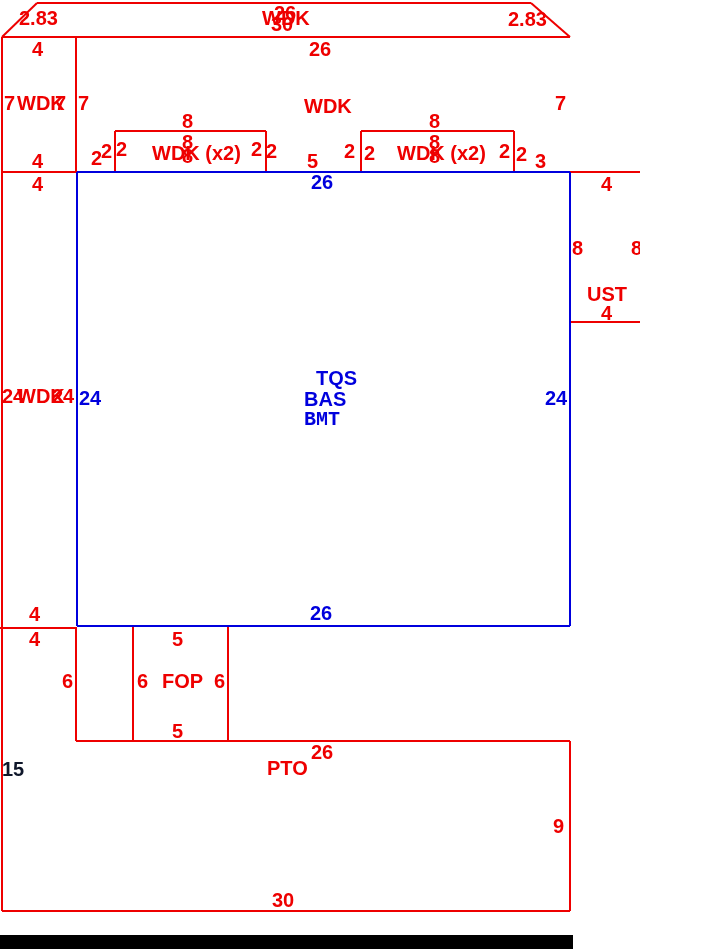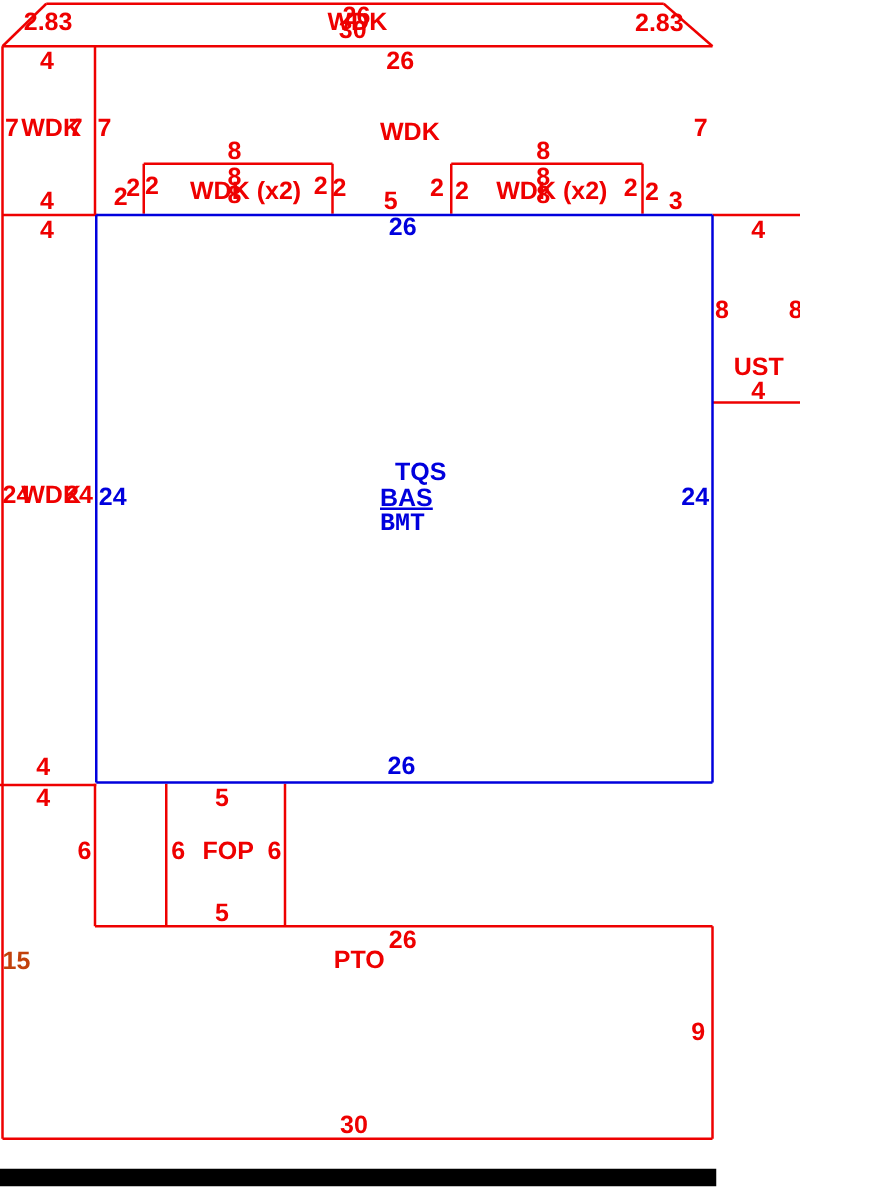--- a/index.html
+++ b/index.html
@@ -88,23 +88,23 @@
     <div class="lbl" style="left: 29px; top: 604px; color: rgb(238, 0, 0);">4</div>
     <div class="lbl" style="left: 29px; top: 629px; color: rgb(238, 0, 0);">4</div>
     <div class="lbl" style="left: 172px; top: 629px; color: rgb(238, 0, 0);">5</div>
     <div class="lbl" style="left: 62px; top: 671px; color: rgb(238, 0, 0);">6</div>
     <div class="lbl" style="left: 137px; top: 671px; color: rgb(238, 0, 0);">6</div>
     <div class="lbl" style="left: 162px; top: 671px; color: rgb(238, 0, 0);">FOP</div>
     <div class="lbl" style="left: 214px; top: 671px; color: rgb(238, 0, 0);">6</div>
     <div class="lbl" style="left: 172px; top: 721px; color: rgb(238, 0, 0);">5</div>
     <div class="lbl" style="left: 311px; top: 742px; color: rgb(238, 0, 0);">26</div>
     <div class="lbl" style="left: 267px; top: 758px; color: rgb(238, 0, 0);">PTO</div>
-    <div class="lbl" style="left: 2px; top: 759px; color: #c2410c; text-align: right;">15</div>
+    <div class="lbl" style="left: 2px; top: 759px; color: #0f172a; text-align: right;">15</div>
     <div class="lbl" style="left: 553px; top: 816px; color: rgb(238, 0, 0);">9</div>
     <div class="lbl" style="left: 272px; top: 890px; color: rgb(238, 0, 0);">30</div>
     <div class="lbl" style="left: 311px; top: 172px; color: rgb(0, 0, 221);">26</div>
     <div class="lbl" style="left: 79px; top: 388px; color: rgb(0, 0, 221);">24</div>
     <div class="lbl" style="left: 545px; top: 388px; color: rgb(0, 0, 221);">24</div>
     <div class="lbl" style="left: 304px; top: 368px; color: rgb(0, 0, 221); margin-left: 12px;">TQS</div>
-    <div class="lbl" style="left: 304px; top: 389px; color: rgb(0, 0, 221); text-decoration: underline;">BAS</div>
+    <div class="lbl" style="left: 304px; top: 389px; color: rgb(0, 0, 221);">BAS</div>
     <div class="lbl" style="left: 304px; top: 410px; color: rgb(0, 0, 221); font-family: Liberation Mono, monospace;">BMT</div>
     <div class="lbl" style="left: 310px; top: 603px; color: rgb(0, 0, 221);">26</div>
   </div>
 
 </body></html>

